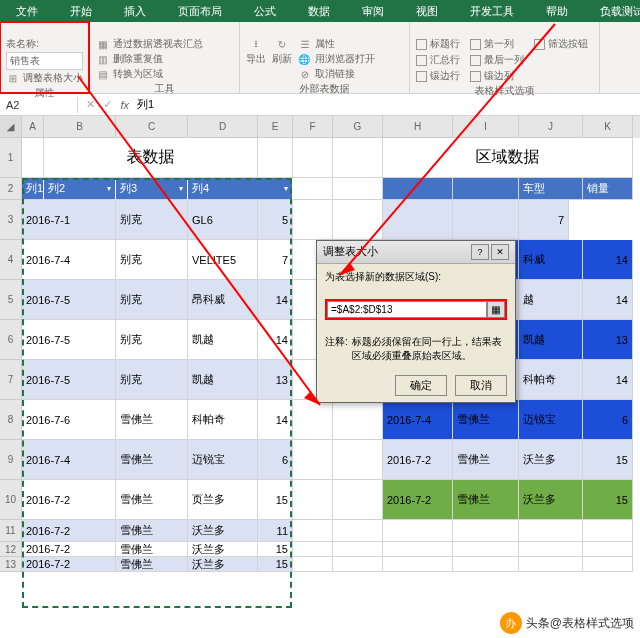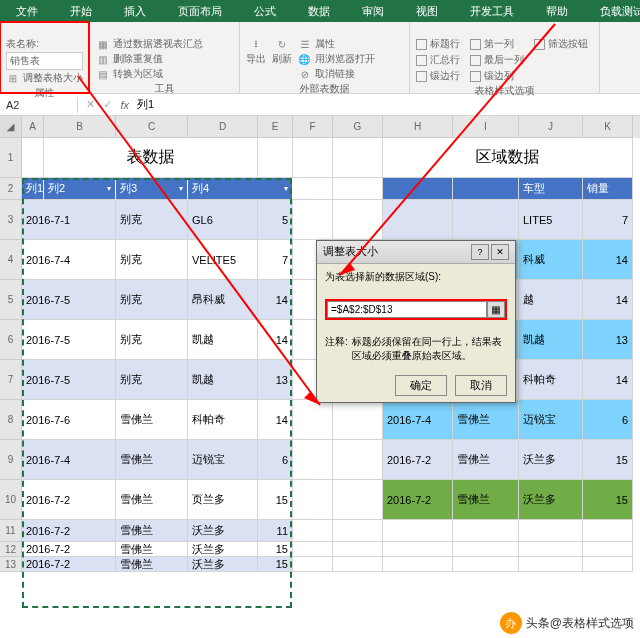--- a/index.html
+++ b/index.html
@@ -32,21 +32,21 @@
 .datarow.tall{height:40px}
 .datarow.low{height:15px}
 .cell{border-right:1px solid #d4d4d4;border-bottom:1px solid #d4d4d4;display:flex;align-items:center;padding:0 4px;overflow:hidden;white-space:nowrap;font-size:11px}
 .title{font-size:16px;font-weight:400;justify-content:center}
 .thead{background:#4472c4;color:#fff;border-right:1px solid #fff}
 .thead .dd{margin-left:auto;font-size:8px}
 .trow1{background:#d9e1f2}
 .trow2{background:#fff}
 .rthead{background:#4472c4;color:#fff}
 .rrow1{background:#d9e1f2}
-.rrow2{background:#7dd3fc}
+.rrow2{background:#1d4ed8}
 .rrowG{background:#70ad47}
 .marq{position:absolute;border:2px dashed #217346;pointer-events:none}
 .dialog{position:absolute;background:#ece9d8;border:1px solid #666;box-shadow:2px 2px 6px rgba(0,0,0,.3);width:200px}
 .dialog .titlebar{background:linear-gradient(#e8e8e8,#d4d4d4);padding:3px 6px;display:flex;align-items:flex-start;font-size:11px;border-bottom:1px solid #aaa}
 .dialog .titlebar .spacer{flex:1}
 .dialog .titlebar .btn{width:18px;height:16px;background:#ddd;border:1px solid #888;display:flex;align-items:center;justify-content:center;font-size:9px;margin-left:2px}
 .dialog .body{padding:6px 8px;font-size:10px}
 .dialog .inputrow{display:flex;border:2px solid red;margin:15px 0}
 .dialog .inputrow input{flex:1;border:1px solid #888;padding:2px 3px;font-size:10px;background:#fff}
 .dialog .inputrow .pick{width:18px;border:1px solid #888;background:#ddd;display:flex;align-items:center;justify-content:center}
@@ -241,21 +241,20 @@
         </div>
         <div class="datarow tall">
           <div class="cell trow1" style="width:94px">2016-7-1</div>
           <div class="cell trow1 colC">别克</div>
           <div class="cell trow1 colD">GL6</div>
           <div class="cell trow1 colE" style="justify-content:flex-end">5</div>
           <div class="cell colF"></div>
           <div class="cell colG"></div>
           <div class="cell rrow1 colH"></div>
           <div class="cell rrow1 colI"></div>
-          <div class="cell rrow1 colJ">LITE5</div>
           <div class="cell rrow1 colK" style="justify-content:flex-end">7</div>
         </div>
         <div class="datarow tall">
           <div class="cell trow2" style="width:94px">2016-7-4</div>
           <div class="cell trow2 colC">别克</div>
           <div class="cell trow2 colD">VELITE5</div>
           <div class="cell trow2 colE" style="justify-content:flex-end">7</div>
           <div class="cell colF"></div>
           <div class="cell colG"></div>
           <div class="cell rrow2 colH"></div>

